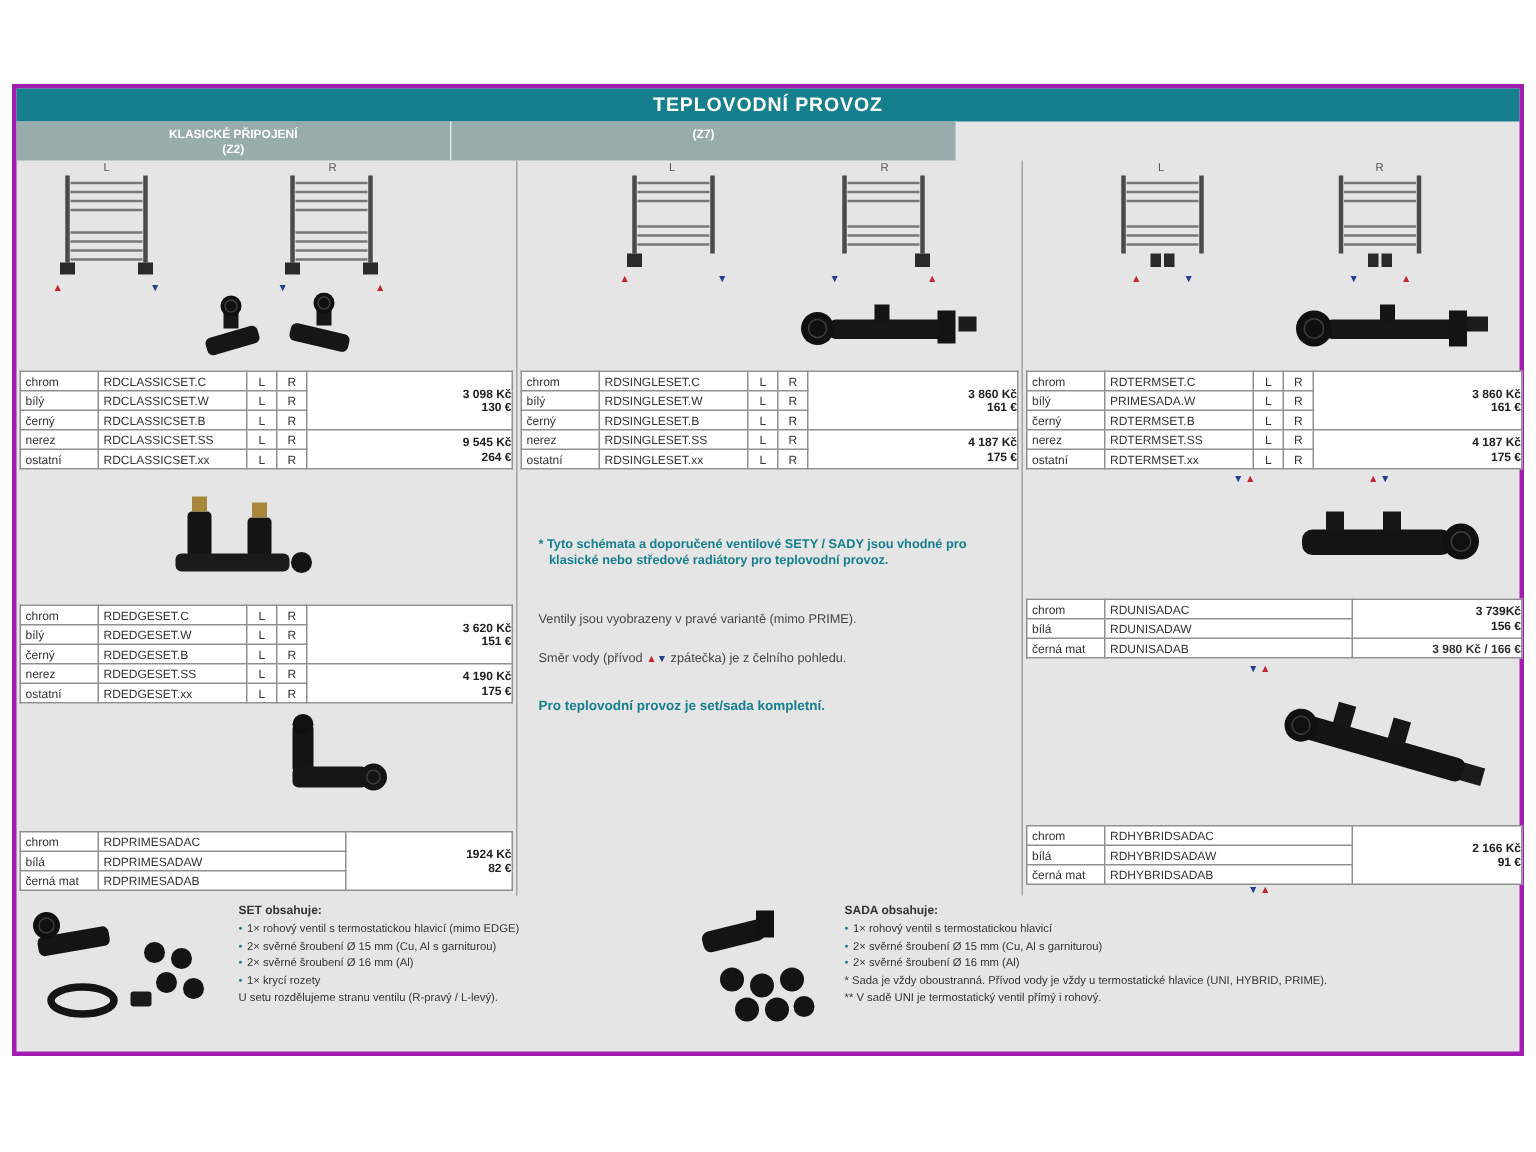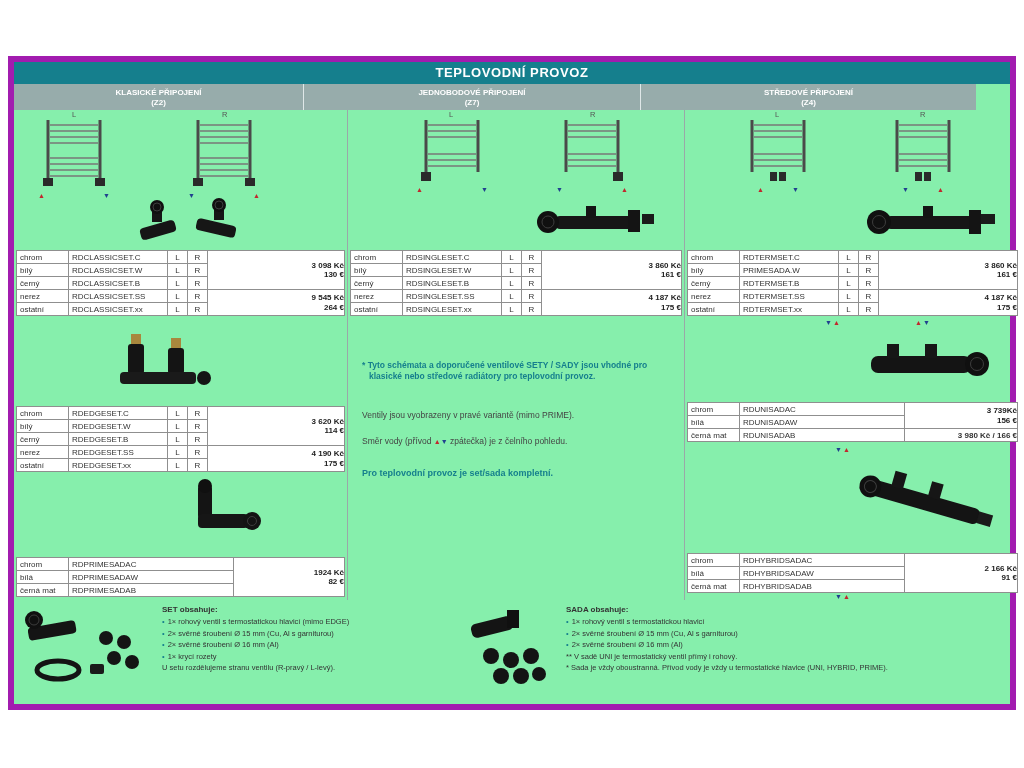--- a/index.html
+++ b/index.html
@@ -1,18 +1,18 @@
 <!DOCTYPE html>
 <html><head>
 <meta charset="utf-8">
 <style>
   * { margin:0; padding:0; box-sizing:border-box; }
   html,body { width:1024px; height:768px; background:#ffffff; font-family:"Liberation Sans",sans-serif; overflow:hidden; }
   .page { position:absolute; left:8px; top:56px; width:1008px; }
-  .frame { border:6px solid #a21caf; background:#86efac; }
+  .frame { border:3px solid #a21caf; background:#e5e5e5; }
   .title-bar { height:22px; background:#157f8d; color:#fff; font-weight:bold; font-size:13px; letter-spacing:.6px; text-align:center; line-height:22px; }
   .col-headers { display:flex; height:26px; }
   .col-header { background:#97acab; color:#fff; text-align:center; font-weight:bold; font-size:8px; line-height:10px; padding-top:4px; }
   .ch1 { width:290px; border-right:1px solid #dfe8e8; }
   .ch2 { width:337px; border-right:1px solid #dfe8e8; }
   .ch3 { width:335px; }
   .cols { position:relative; height:490px; }
   .vline { position:absolute; top:0; width:1px; background:#9aa8a8; }
   .col { position:absolute; top:0; height:100%; }
   .dlabel { position:absolute; font-size:7.5px; color:#555; }
@@ -49,26 +49,21 @@
   <div class="frame">
 
     <div class="title-bar">TEPLOVODNÍ PROVOZ</div>
 
     <div class="col-headers">
       <div class="col-header ch1">
         <div>KLASICKÉ PŘIPOJENÍ</div>
         <div>(Z2)</div>
       </div>
       <div class="col-header ch2">
-        <div>JEDNOBODOVÉ PŘIPOJENÍ</div>
         <div>(Z7)</div>
-      </div>
-      <div class="col-header ch3">
-        <div>STŘEDOVÉ PŘIPOJENÍ</div>
-        <div>(Z4)</div>
       </div>
     </div>
 
     <div class="cols">
       <div class="vline" style="left:333px;height:490px"></div>
       <div class="vline" style="left:670px;height:490px"></div>
 
       <div class="col" style="left:0;width:333px">
         <span class="dlabel" style="left:58px;top:0">L</span>
         <span class="dlabel" style="left:208px;top:0">R</span>
@@ -202,21 +197,21 @@
               <col>
             </colgroup>
           <tbody>
           <tr>
             <td>chrom</td>
             <td>RDEDGESET.C</td>
             <td class="lr">L</td>
             <td class="lr">R</td>
             <td class="pr" rowspan="3">
               <div class="pk">3 620 Kč</div>
-              <div class="pk">114 €</div>
+              <div class="pk">151 €</div>
             </td>
           </tr>
           <tr>
             <td>bílý</td>
             <td>RDEDGESET.W</td>
             <td class="lr">L</td>
             <td class="lr">R</td>
           </tr>
           <tr>
             <td>černý</td>
@@ -619,19 +614,19 @@
           <circle cx="40" cy="68" r="8" fill="#141414"></circle>
           <circle cx="60" cy="68" r="8" fill="#141414"></circle>
           <circle cx="78" cy="66" r="7" fill="#141414"></circle>
         </svg>
       </span>
       <div class="info" style="left:552px;top:4px;width:450px">
         <div class="info-title">SADA obsahuje:</div>
         <div class="info-item"><span class="b">•</span><span>1× rohový ventil s termostatickou hlavicí</span></div>
         <div class="info-item"><span class="b">•</span><span>2× svěrné šroubení Ø 15 mm (Cu, Al s garniturou)</span></div>
         <div class="info-item"><span class="b">•</span><span>2× svěrné šroubení Ø 16 mm (Al)</span></div>
+        <div class="info-item"><span>* Sada je vždy oboustranná. Přívod vody je vždy u termostatické hlavice (UNI, HYBRID, PRIME).</span></div>
         <div class="info-item"><span>** V sadě UNI je termostatický ventil přímý i rohový.</span></div>
-        <div class="info-item"><span>* Sada je vždy oboustranná. Přívod vody je vždy u termostatické hlavice (UNI, HYBRID, PRIME).</span></div>
       </div>
     </div>
   </div>
 
 </div>
 
 </body></html>

